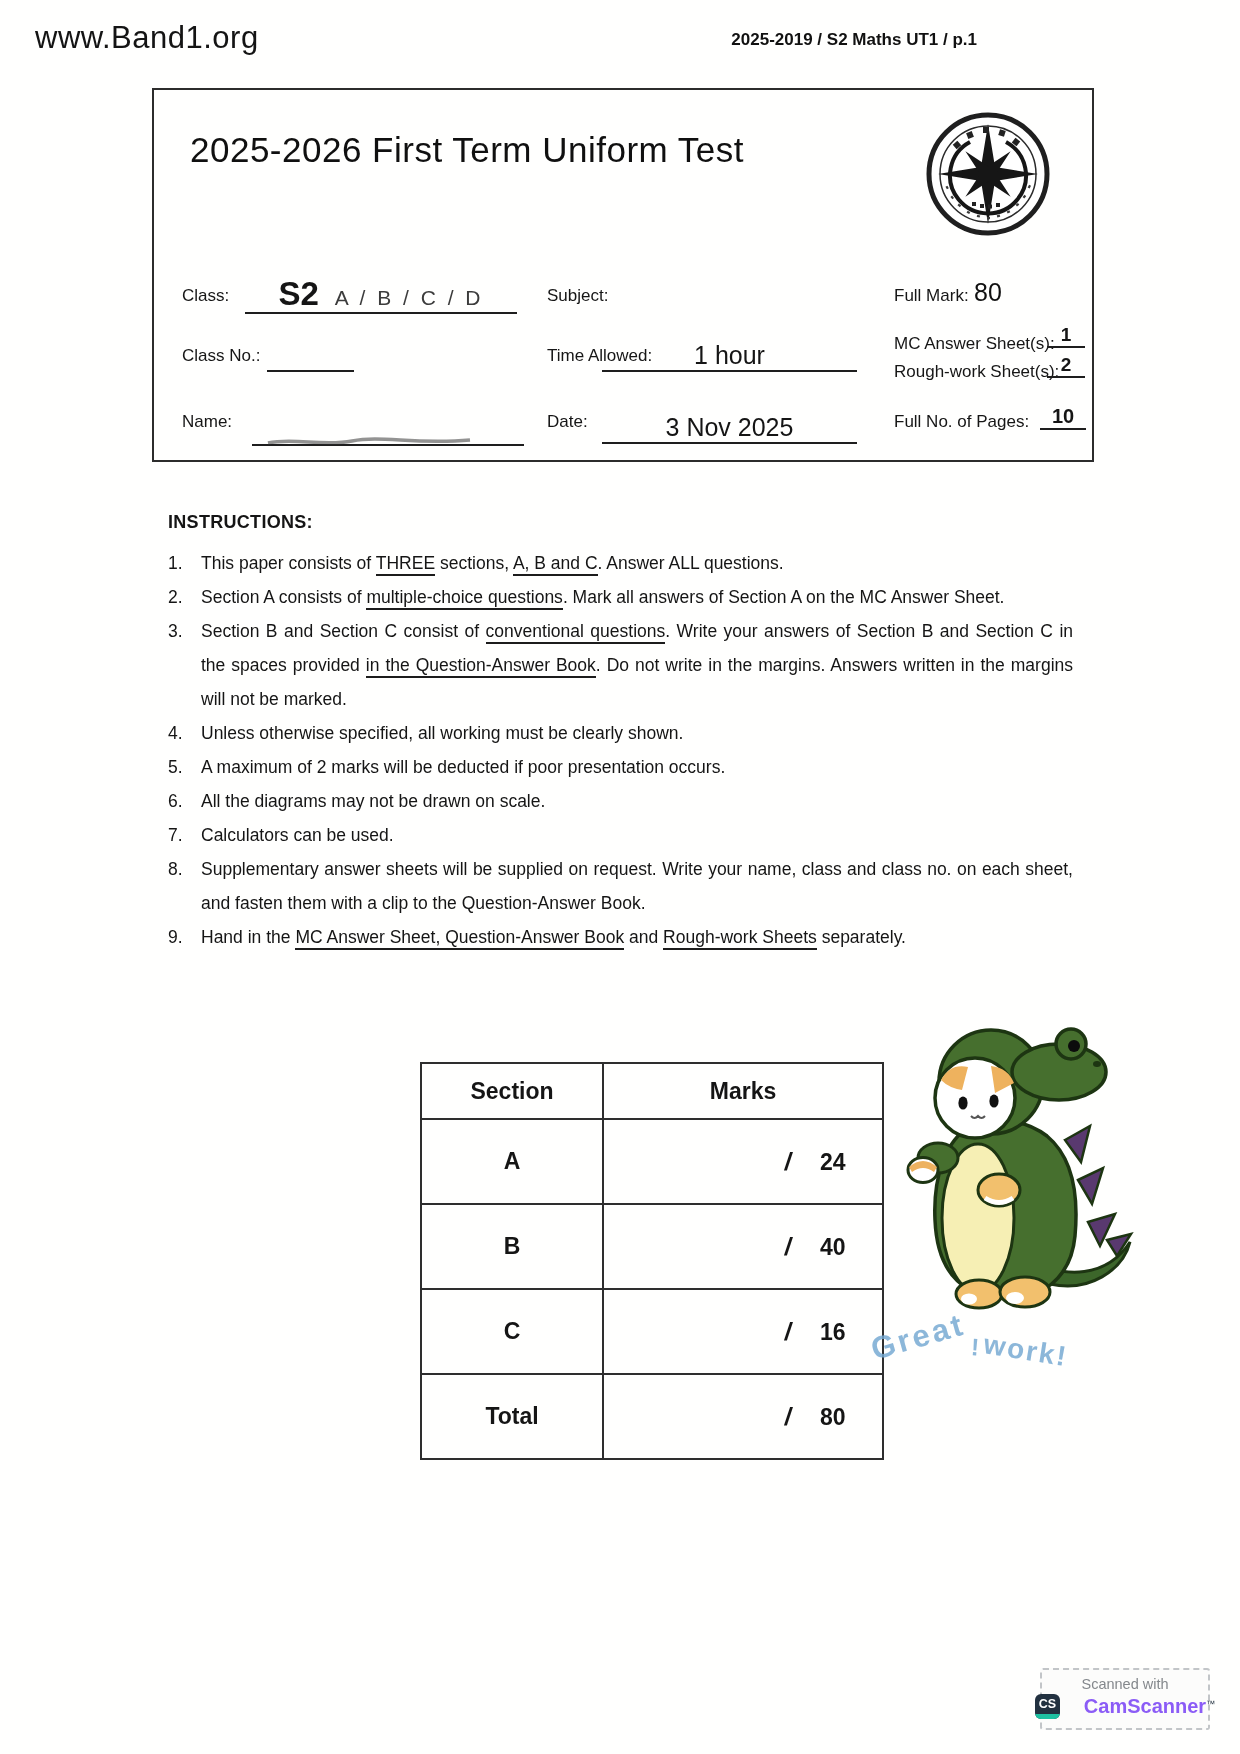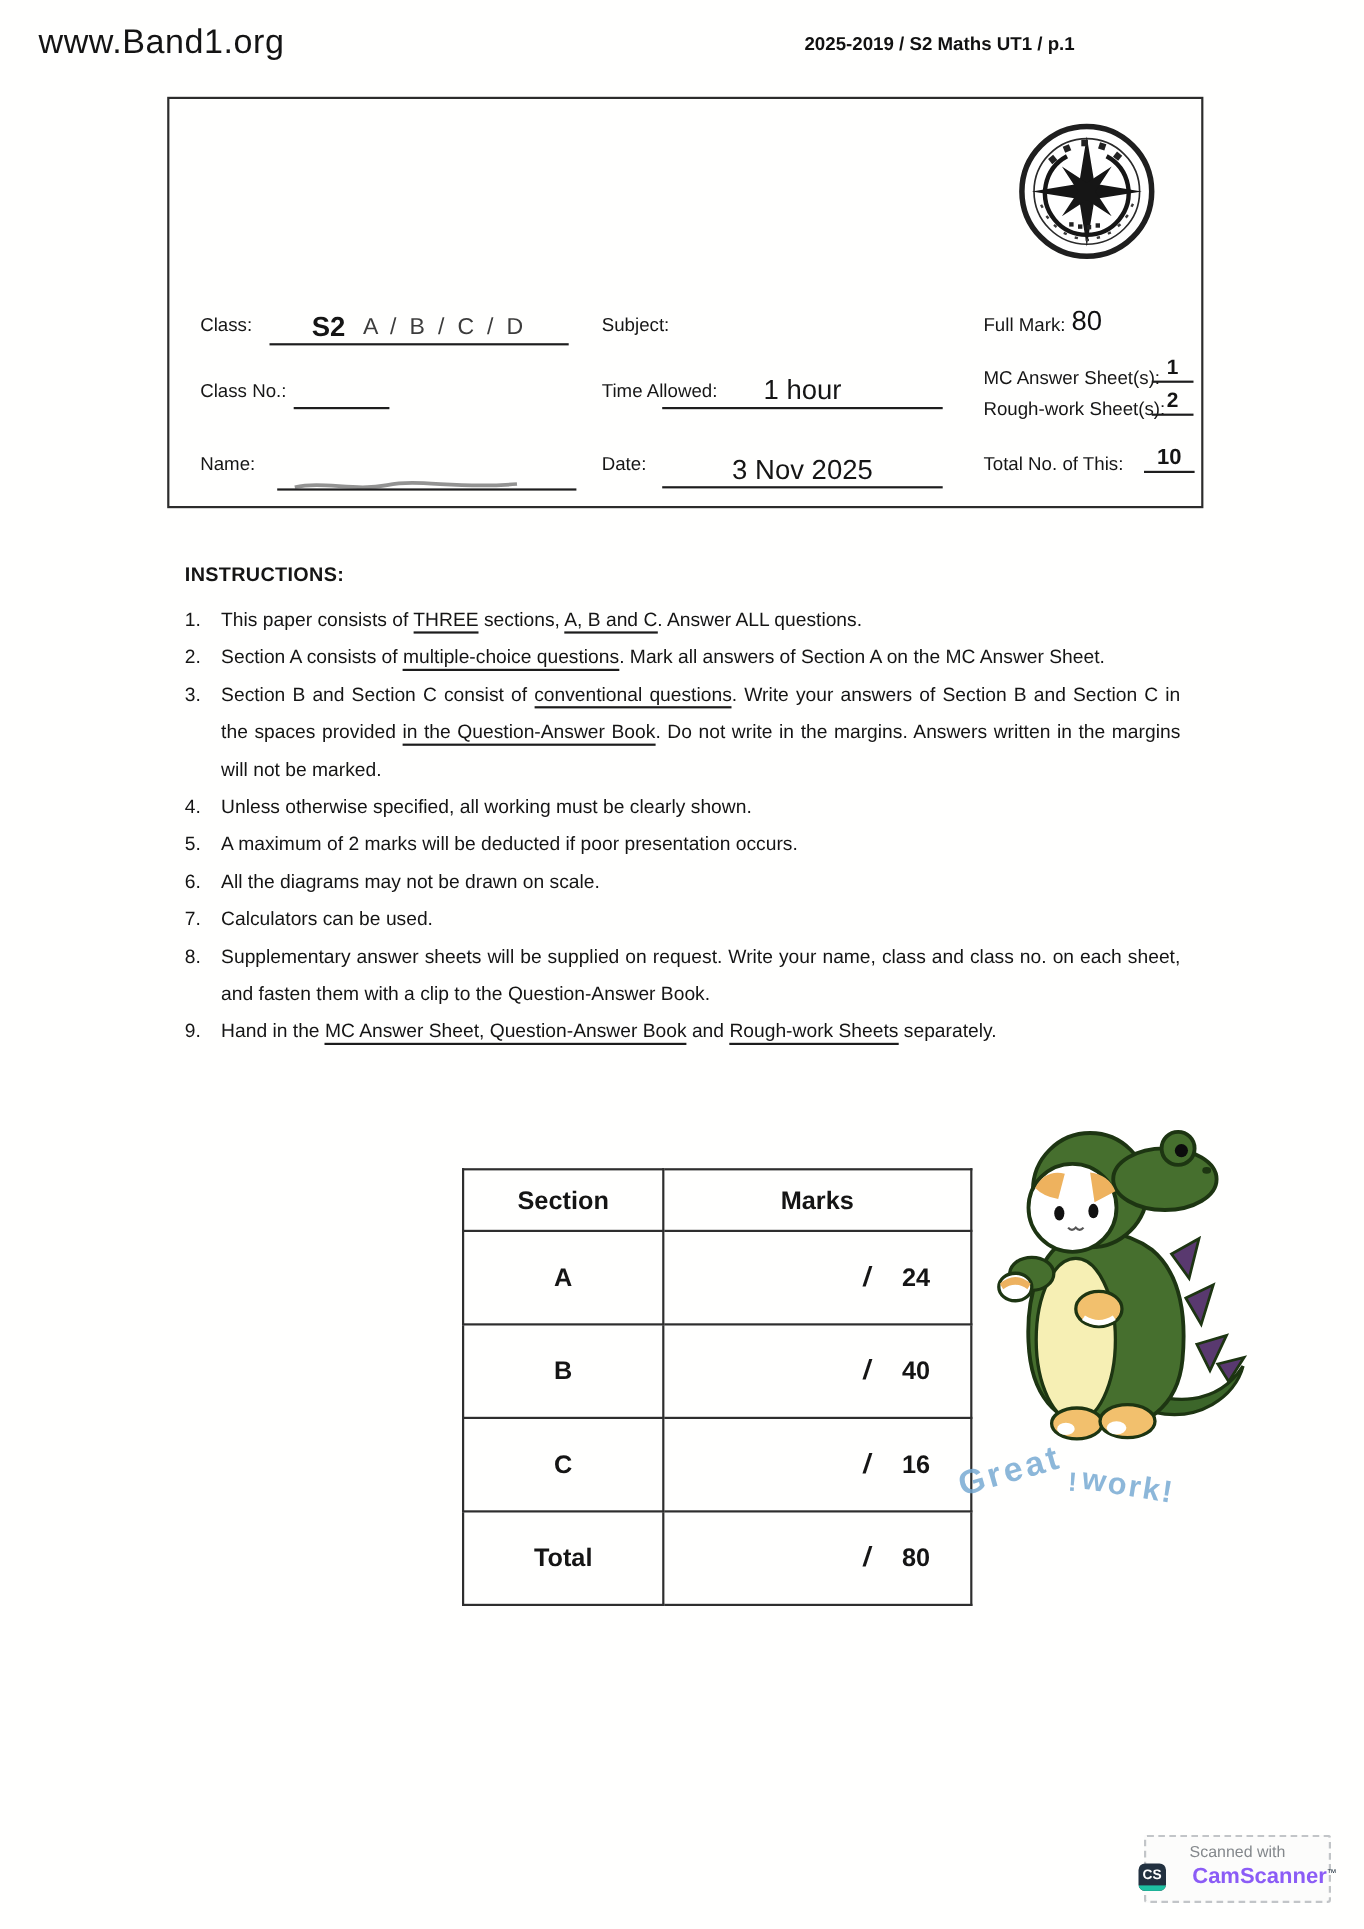--- a/index.html
+++ b/index.html
@@ -11,21 +11,21 @@
 
   
   .header-box{position:absolute;left:152px;top:88px;width:938px;height:370px;
               border:2.5px solid #2c2c2c;background:#fffffe;}
   .title{position:absolute;left:36px;top:40px;font-size:35px;color:#101010;letter-spacing:.5px;}
   .logo{position:absolute;left:770px;top:20px;width:128px;height:128px;}
 
   .flabel{position:absolute;font-size:17px;color:#161616;white-space:nowrap;}
   .uval{position:absolute;border-bottom:2.5px solid #1e1e1e;display:flex;align-items:flex-end;
         justify-content:center;padding-bottom:2px;box-sizing:border-box;}
-  .s2{font-size:25px;font-weight:700;line-height:1;}
+  .s2{font-size:33px;font-weight:700;line-height:1;}
   .groups{font-size:21px;color:#3c3c3c;margin-left:16px;letter-spacing:3px;line-height:1.2;text-align:center;}
   .bigval{font-size:26px;line-height:1;}
   .midval{font-size:25px;line-height:1;}
   .numu{font-size:19px;font-weight:700;line-height:1;}
   .plainval{position:absolute;font-size:25px;font-weight:400;color:#101010;}
   .scribble{position:absolute;left:12px;bottom:-6px;width:210px;height:16px;opacity:.55;}
 
   
   .ins-heading{position:absolute;left:168px;top:512px;font-size:18px;font-weight:700;letter-spacing:.3px;}
   .ins-list{position:absolute;left:168px;top:546px;width:912px;}
@@ -67,20 +67,21 @@
 </style>
 </head>
 <body>
 
 <div class="page">
 
   <div class="watermark">www.Band1.org</div>
   <div class="page-ref">2025-2019 / S2 Maths UT1 / p.1</div>
 
   <div class="header-box">
+    <div class="title">2025-2026 First Term Uniform Test</div>
 
     <svg class="logo" viewBox="0 0 128 128">
       <circle cx="64" cy="64" r="59" fill="#ffffff" stroke="#1f1f1f" stroke-width="5"></circle>
       <circle cx="64" cy="64" r="48" fill="none" stroke="#2a2a2a" stroke-width="1.5"></circle>
       <path d="M64 14 L71 57 L114 64 L71 71 L64 114 L57 71 L14 64 L57 57 Z" fill="#161616"></path>
       <path d="M64 32 L69.5 58.5 L96 64 L69.5 69.5 L64 96 L58.5 69.5 L32 64 L58.5 58.5 Z" transform="rotate(45 64 64)" fill="#161616"></path>
       <path d="M46 32 A38 38 0 1 0 82 32" fill="none" stroke="#161616" stroke-width="4"></path>
       <g fill="#222">
         <rect x="30" y="32" width="6" height="6" transform="rotate(-40 33 35)"></rect>
         <rect x="43" y="22" width="6" height="6" transform="rotate(-22 46 25)"></rect>
@@ -136,21 +137,21 @@
     <span class="flabel" style="left:28px;top:322px">Name:</span>
     <div class="uval" style="left:98px;top:308px;width:272px;height:48px">
       <svg class="scribble" viewBox="0 0 210 16" preserveAspectRatio="none">
         <path d="M4 9 C30 3 58 13 88 7 S150 11 206 6" fill="none" stroke="#3b3b3b" stroke-width="3.4"></path>
       </svg>
     </div>
     <span class="flabel" style="left:393px;top:322px">Date:</span>
     <div class="uval" style="left:448px;top:306px;width:255px;height:48px">
       <span class="midval">3 Nov 2025</span>
     </div>
-    <span class="flabel" style="left:740px;top:322px">Total No. of This:</span>
+    <span class="flabel" style="left:740px;top:322px">Full No. of Pages:</span>
     <div class="uval" style="left:886px;top:308px;width:46px;height:32px">
       <span class="numu" style="font-size:20px">10</span>
     </div>
   </div>
 
   <div class="ins-heading">INSTRUCTIONS:</div>
   <div class="ins-list">
       <div class="ins-item">
         <span class="ins-num">1.</span>
         <span class="ins-text"><span>This paper consists of </span><span class="useg">THREE</span><span> sections, </span><span class="useg">A, B and C</span><span>. Answer ALL questions.</span></span>

